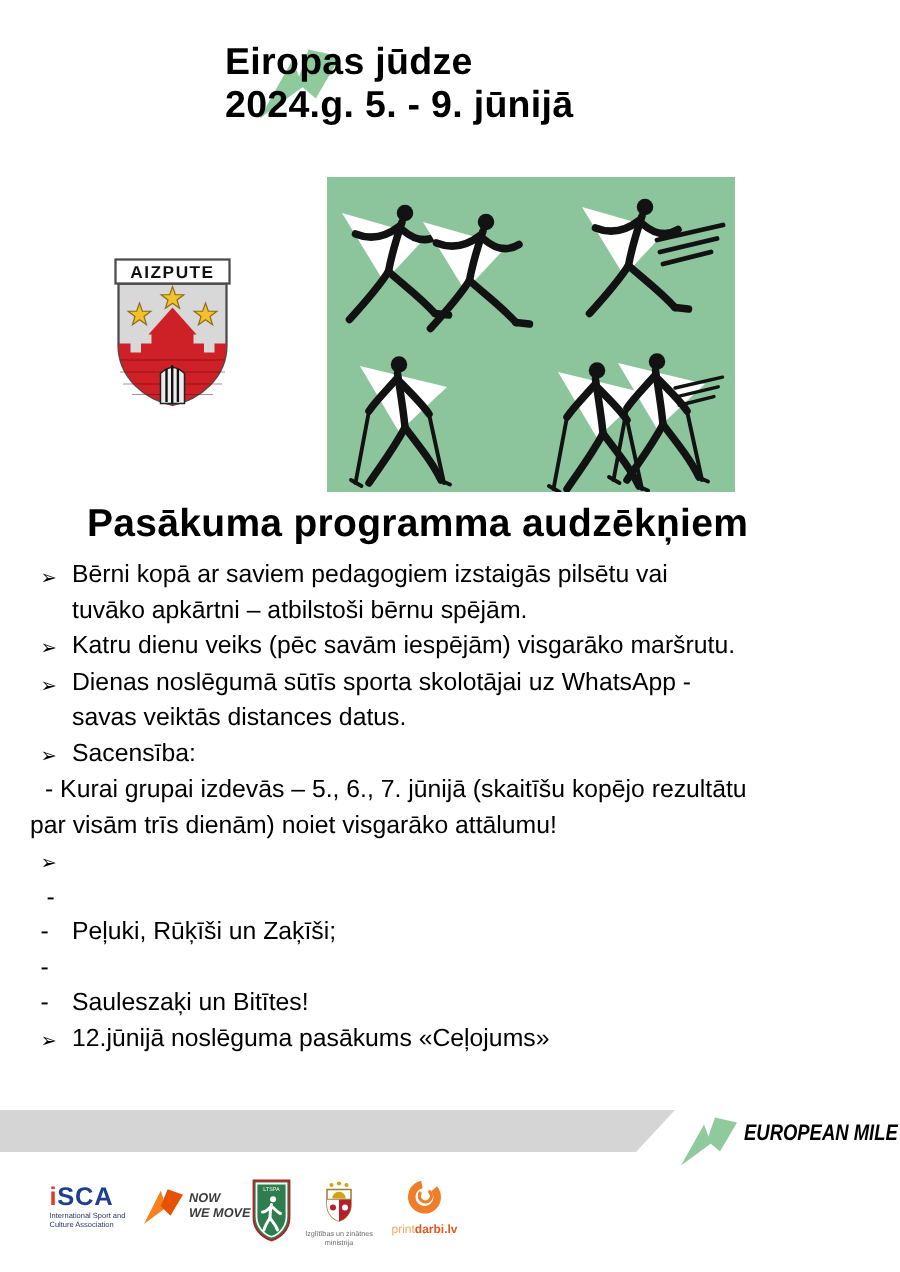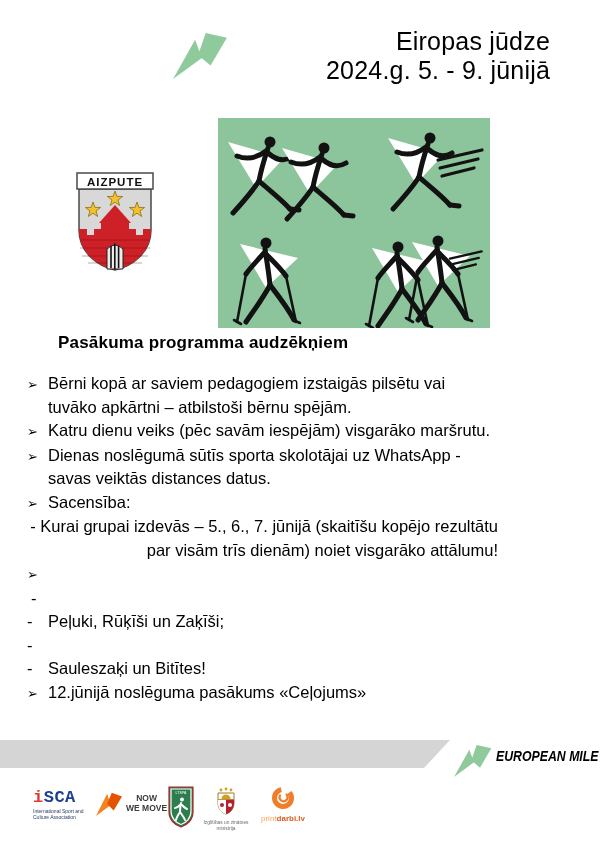--- a/index.html
+++ b/index.html
@@ -5,65 +5,65 @@
   html,body { margin:0; padding:0; background:#888; }
   .page {
     position:relative; width:600px; height:848px; margin:0 auto;
     background:#ffffff; overflow:hidden;
     font-family:"Liberation Sans", sans-serif; color:#000;
   }
   
   .header-arrow { position:absolute; left:170px; top:31px; }
   .title-block {
     position:absolute; left:150px; top:27px; width:400px;
-    text-align:right; font-weight:normal; font-size:25px; line-height:29px;
+    text-align:left; font-weight:bold; font-size:25px; line-height:29px;
     letter-spacing:0.2px;
   }
   
   .crest { position:absolute; left:70px; top:172px; }
   .crest text { font-family:"Liberation Sans", sans-serif; }
   
   .illustration { position:absolute; left:218px; top:118px; }
   .limb  { fill:none; stroke:#121212; stroke-width:5;   stroke-linecap:round; }
   .pole  { fill:none; stroke:#121212; stroke-width:2.6; stroke-linecap:round; }
   .sline { fill:none; stroke:#121212; stroke-width:3.2; stroke-linecap:round; }
   
   .prog-heading {
     position:absolute; left:58px; top:333px; margin:0;
-    font-size:17px; font-weight:bold; letter-spacing:0.2px;
+    font-size:26px; font-weight:bold; letter-spacing:0.2px;
   }
   .list {
     position:absolute; left:20px; top:372px; width:478px;
     font-size:16.5px; line-height:23.5px;
   }
   .li { display:flex; padding-left:7px; }
   .li .blt { flex:none; width:21px; }
   .li .blt.arrow { font-size:13px; padding-top:1px; }
   .li.dash-first { padding-left:11px; }
-  .li.para { display:block; padding-left:0; text-indent:10px;text-align:right; }
+  .li.para { display:block; padding-left:0; text-indent:10px; }
   
   .footer-bar {
     position:absolute; left:0; top:740px; width:450px; height:28px;
     background:#d5d5d5;
     clip-path:polygon(0 0, 100% 0, calc(100% - 26px) 100%, 0 100%);
   }
   .em-arrow { position:absolute; left:452px; top:739px; }
   .em-text {
     position:absolute; left:496px; top:747px;
     font-size:15px; font-weight:bold; font-style:italic; white-space:nowrap;
     transform:scaleX(0.82); transform-origin:left center; letter-spacing:0;
   }
   
   .partner { position:absolute; }
   .isca { left:33px; top:789px; width:62px; text-align:left; }
-  .isca-word { font-size:17px; font-weight:bold; line-height:1; letter-spacing:0.5px;font-family:Liberation Mono, monospace; }
+  .isca-word { font-size:17px; font-weight:bold; line-height:1; letter-spacing:0.5px; }
   .isca-word .i { color:#e0392d; } .isca-word .rest { color:#1d3f91; }
   .isca-cap { margin-top:2px; font-size:5px; line-height:1.25; color:#2b3a66; }
   .nwm { left:95px; top:791px; display:flex; align-items:center; gap:3px; }
-  .nwm-text { font-size:8.5px; font-weight:bold; line-height:1.15; color:#3c3c3c; white-space:nowrap;text-align:center; }
+  .nwm-text { font-size:8.5px; font-weight:bold; font-style:italic; line-height:1.15; color:#3c3c3c; white-space:nowrap; }
   .ltspa { left:167px; top:786px; }
   .ministry { left:202px; top:787px; width:48px; text-align:center; }
   .ministry-cap { margin-top:1px; font-size:4.8px; line-height:1.25; color:#6b6b6b; }
   .printdarbi { left:257px; top:786px; width:52px; text-align:center; }
   .pd-text { margin-top:1px; font-size:8px; line-height:1; white-space:nowrap; }
   .pd-text .p1 { color:#f6a55e; } .pd-text .p2 { color:#e05a1e; font-weight:bold;text-align:center; }
   .org-ph {
     left:318px; top:792px; width:78px; text-align:center;
     font-size:9px; font-weight:bold; line-height:1.35; color:#4a4438;
   }

